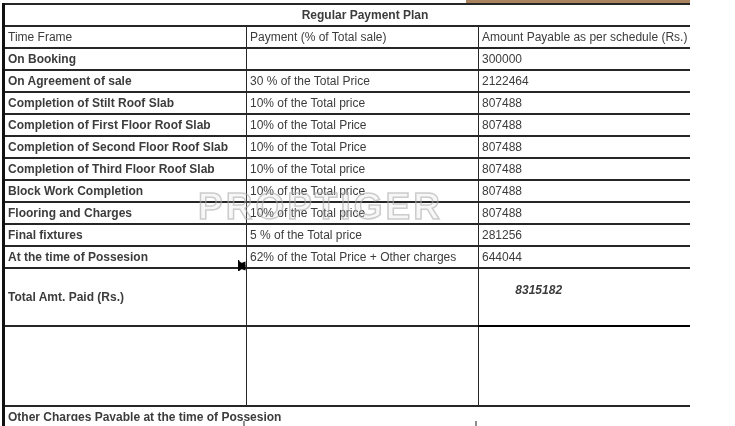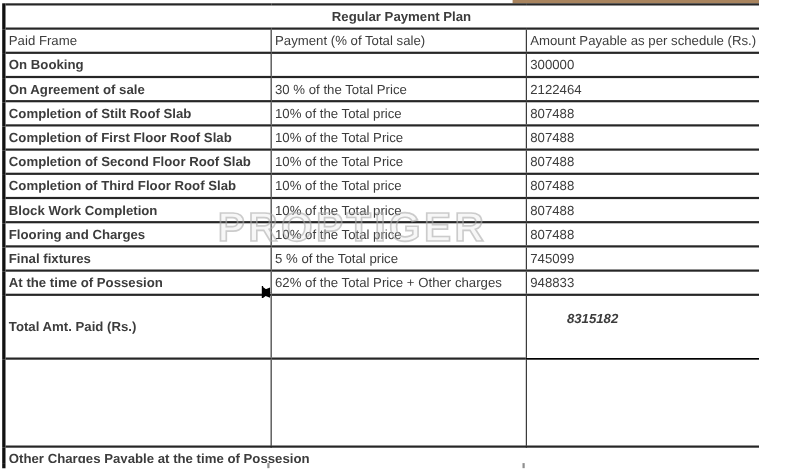--- a/index.html
+++ b/index.html
@@ -73,21 +73,21 @@
         <col style="width:232px">
         <col style="width:245px">
         <col style="width:11px">
     </colgroup>
     <tbody>
       <tr>
         <td class="title" colspan="3">Regular Payment Plan</td>
         <td class="nc"></td>
       </tr>
       <tr>
-        <td class="hdr">Paid Frame</td>
+        <td class="hdr">Time Frame</td>
         <td class="hdr">Payment (% of Total sale)</td>
         <td class="hdr">Amount Payable as per schedule (Rs.)</td>
         <td class="nc"></td>
       </tr>
 
       <tr>
         <td class="c1">On Booking</td>
         <td></td>
         <td>300000</td>
         <td class="nc"></td>
@@ -130,27 +130,27 @@
       </tr>
       <tr>
         <td class="c1">Flooring and Charges</td>
         <td>10% of the Total price</td>
         <td>807488</td>
         <td class="nc"></td>
       </tr>
       <tr>
         <td class="c1">Final fixtures</td>
         <td>5 % of the Total price</td>
-        <td>745099</td>
+        <td>281256</td>
         <td class="nc"></td>
       </tr>
       <tr>
         <td class="c1">At the time of Possesion</td>
         <td>62% of the Total Price + Other charges</td>
-        <td>948833</td>
+        <td>644044</td>
         <td class="nc"></td>
       </tr>
       <tr>
         <td class="c1">Total Amt. Paid (Rs.)</td>
         <td></td>
         <td class="selected">
           <span>8315182</span>
           <div class="handle"></div>
         </td>
         <td class="nc"></td>

